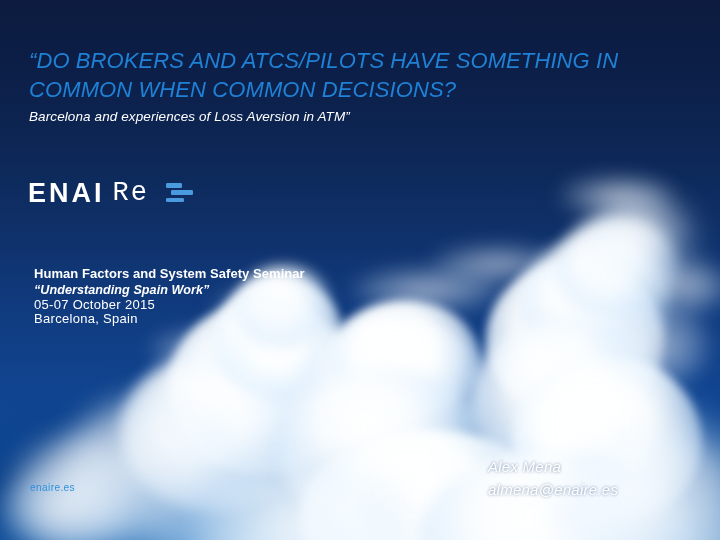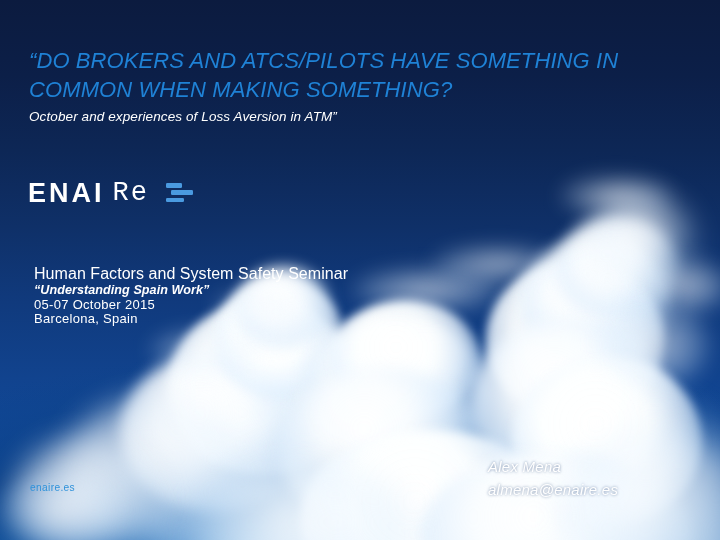--- a/index.html
+++ b/index.html
@@ -155,22 +155,22 @@
 
   
   .seminar {
     position: absolute;
     left: 34px;
     top: 266px;
     width: 330px;
   }
   .sem-title {
     color: #ffffff;
-    font-size: 16px;
-    font-weight: 400;
+    font-size: 13px;
+    font-weight: 700;
     line-height: 16px;
     letter-spacing: 0.05px;
   }
   .sem-quote {
     color: #ffffff;
     font-size: 12.6px;
     font-weight: 700;
     font-style: italic;
     line-height: 16px;
     letter-spacing: 0.05px;
@@ -248,22 +248,22 @@
     <div class="puff wisp" style="left:560px; top:176px; width:112px; height:40px;"></div>
     <div class="puff wisp" style="left:640px; top:258px; width:90px; height:56px;"></div>
     <div class="puff wisp" style="left:150px; top:330px; width:110px; height:40px;"></div>
     <div class="puff wisp" style="left:214px; top:292px; width:80px; height:30px;"></div>
     <div class="puff wisp" style="left:600px; top:300px; width:110px; height:90px;"></div>
     <div class="puff wisp" style="left:0px;   top:470px; width:120px; height:80px;"></div>
   </div>
 
   <div class="title-block">
     <div class="title-line">“DO BROKERS AND ATCS/PILOTS HAVE SOMETHING IN</div>
-    <div class="title-line">COMMON WHEN MAKING SOMETHING?</div>
-    <div class="title-sub">October and experiences of Loss Aversion in ATM”</div>
+    <div class="title-line">COMMON WHEN COMMON DECISIONS?</div>
+    <div class="title-sub">Barcelona and experiences of Loss Aversion in ATM”</div>
   </div>
 
   <div class="logo">
     <span class="logo-enai">ENAI</span>
     <span class="logo-re">Re</span>
     <span class="logo-mark">
       <i class="lm-1"></i>
       <i class="lm-2"></i>
       <i class="lm-3"></i>
     </span>

